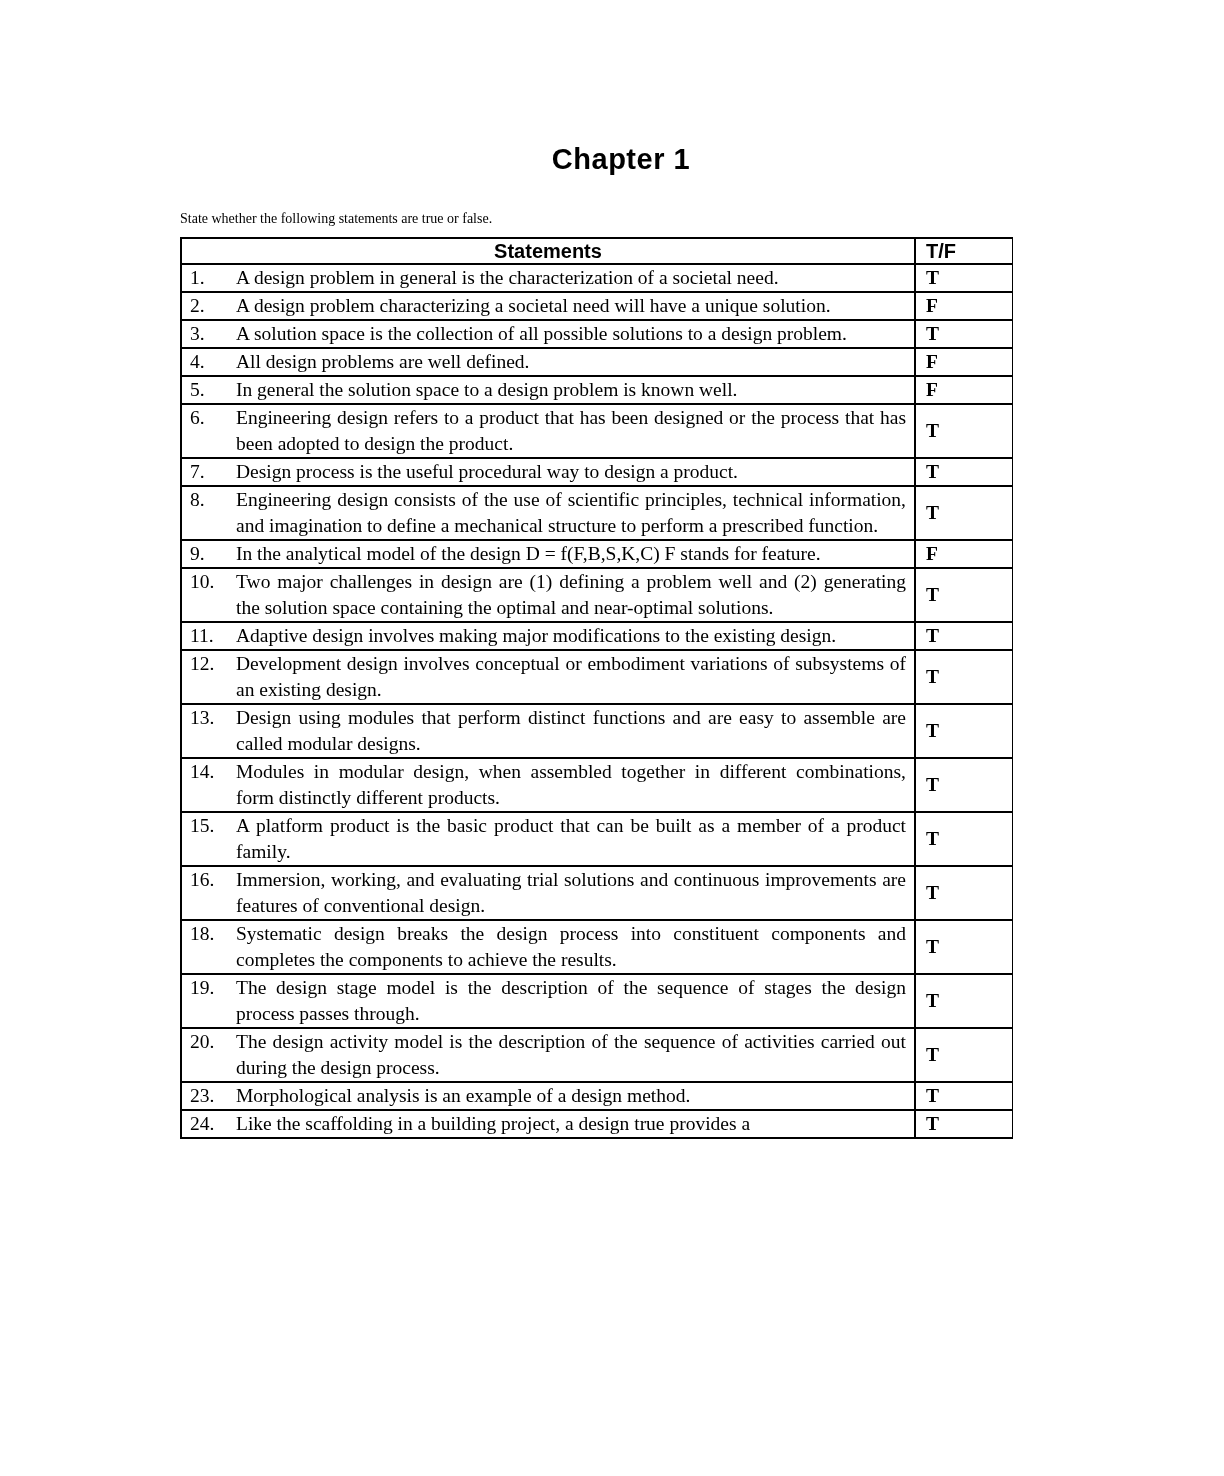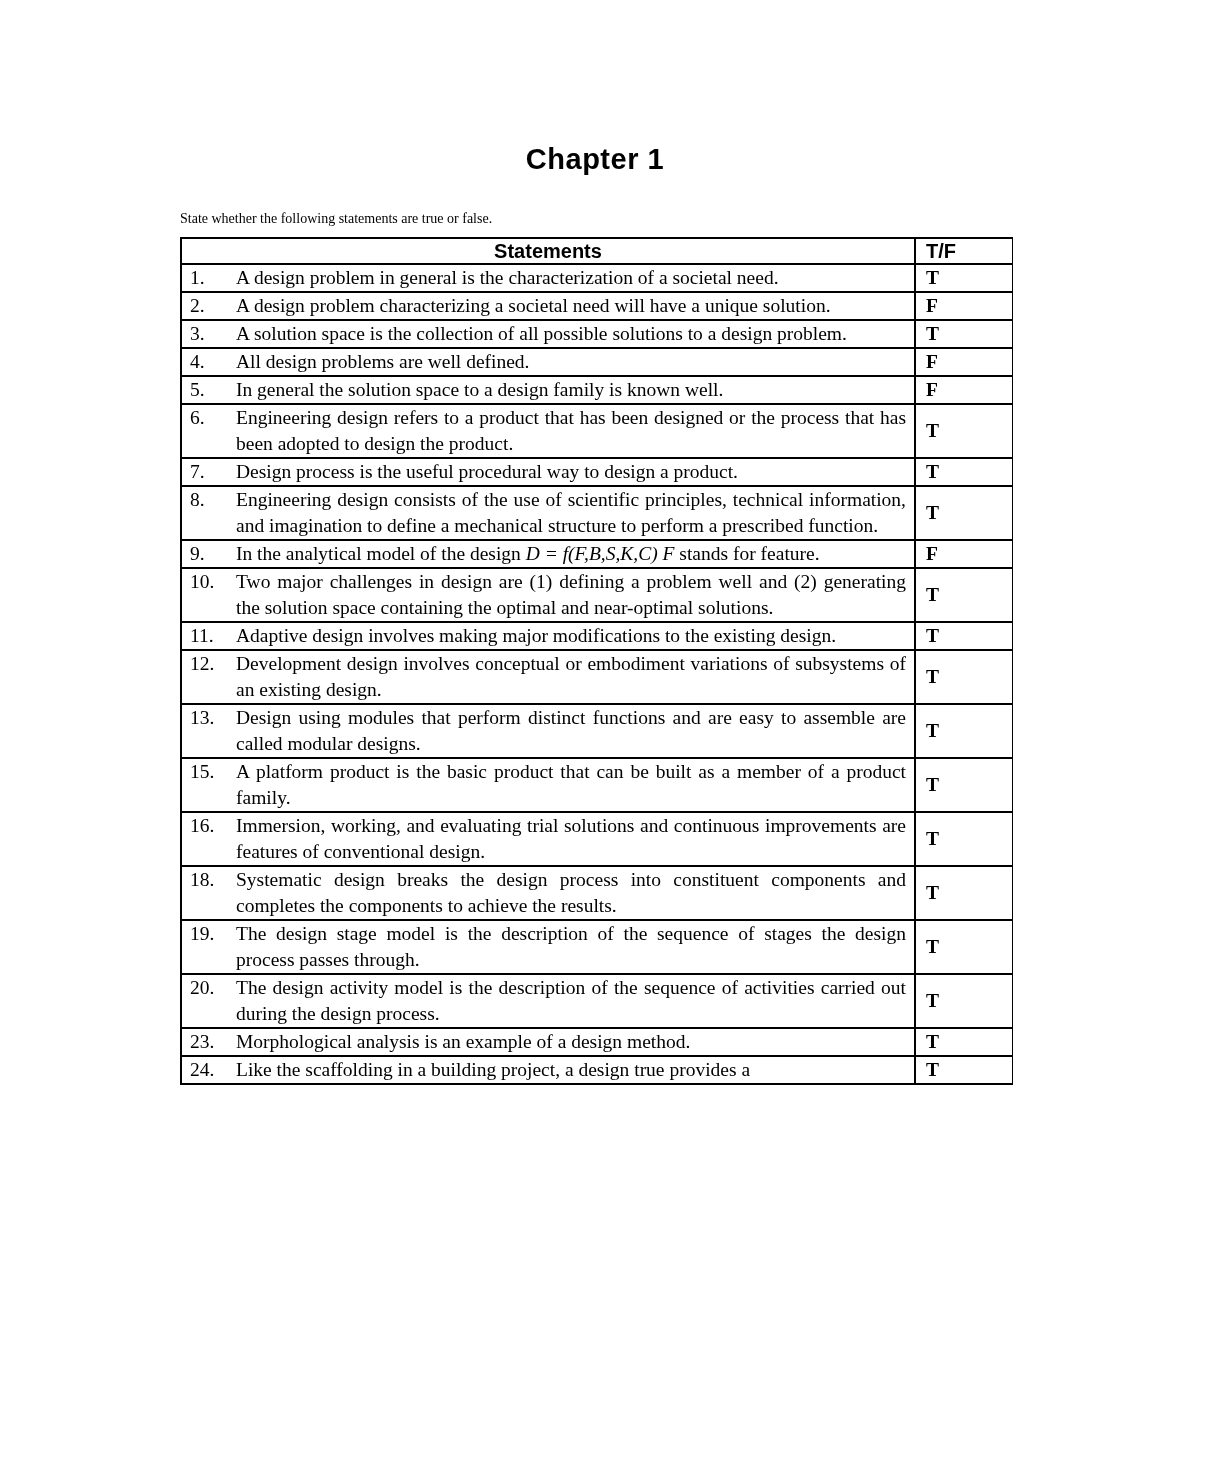--- a/index.html
+++ b/index.html
@@ -1,34 +1,34 @@
 <!DOCTYPE html>
 <html><head>
 <meta charset="utf-8">
 <style>
   html, body { margin: 0; padding: 0; background: #ffffff; }
   body { width: 1224px; height: 1476px; position: relative; overflow: hidden;
          font-family: "Liberation Serif", "DejaVu Serif", serif; color: #000; }
   .page-title { position: absolute; top: 143px; left: 0; width: 1190px; text-align: center;
                 font-family: "Liberation Sans", "DejaVu Sans", sans-serif; font-weight: bold;
-                font-size: 29px; letter-spacing: 0.5px; }
+                font-size: 29px; letter-spacing: 0.5px; padding-left: 26px; }
   .instruction { position: absolute; top: 211px; left: 180px; font-size: 14px; }
   .clip { position: absolute; top: 237px; left: 180px; width: 833px; height: 1168px; overflow: hidden; }
   table { border-collapse: collapse; width: 832px; table-layout: fixed; }
   td, th { border: 2px solid #000; font-size: 19.5px; line-height: 26px; padding: 0; vertical-align: top; }
   th { font-weight: bold; font-size: 20px; line-height: 24px; 
        font-family: "Liberation Sans", "DejaVu Sans", sans-serif; }
   th.tf-head { text-align: left; padding-left: 10px; }
   col.c-stmt { width: 734px; }
   col.c-tf { width: 98px; }
   .stmt { display: flex; padding: 0 8px 0 8px; }
   .num { width: 46px; flex: 0 0 46px; }
   .txt { flex: 1; text-align: justify; text-align-last: left; }
   td.tf { vertical-align: middle; font-weight: bold; padding-left: 10px; }
-  .math { font-style: italic; }
+  .math { }
 </style>
 </head>
 <body>
 
 <div class="page-title">Chapter 1</div>
 <div class="instruction">State whether the following statements are true or false.</div>
 
 <div class="clip">
   <table>
     <colgroup>
@@ -79,21 +79,21 @@
         <span class="txt">All design problems are well defined.</span>
       </div>
     </td>
     <td class="tf">F</td>
   </tr>
 
   <tr>
     <td>
       <div class="stmt">
         <span class="num">5.</span>
-        <span class="txt">In general the solution space to a design family is known well.</span>
+        <span class="txt">In general the solution space to a design problem is known well.</span>
       </div>
     </td>
     <td class="tf">F</td>
   </tr>
 
   <tr>
     <td>
       <div class="stmt">
         <span class="num">6.</span>
         <span class="txt">Engineering design refers to a product that has been designed or the process that has been adopted to design the product.</span>
@@ -165,20 +165,29 @@
   <tr>
     <td>
       <div class="stmt">
         <span class="num">13.</span>
         <span class="txt">Design using modules that perform distinct functions and are easy to assemble are called modular designs.</span>
       </div>
     </td>
     <td class="tf">T</td>
   </tr>
 
+  <tr>
+    <td>
+      <div class="stmt">
+        <span class="num">14.</span>
+        <span class="txt">Modules in modular design, when assembled together in different combinations, form distinctly different products.</span>
+      </div>
+    </td>
+    <td class="tf">T</td>
+  </tr>
 
   <tr>
     <td>
       <div class="stmt">
         <span class="num">15.</span>
         <span class="txt">A platform product is the basic product that can be built as a member of a product family.</span>
       </div>
     </td>
     <td class="tf">T</td>
   </tr>

